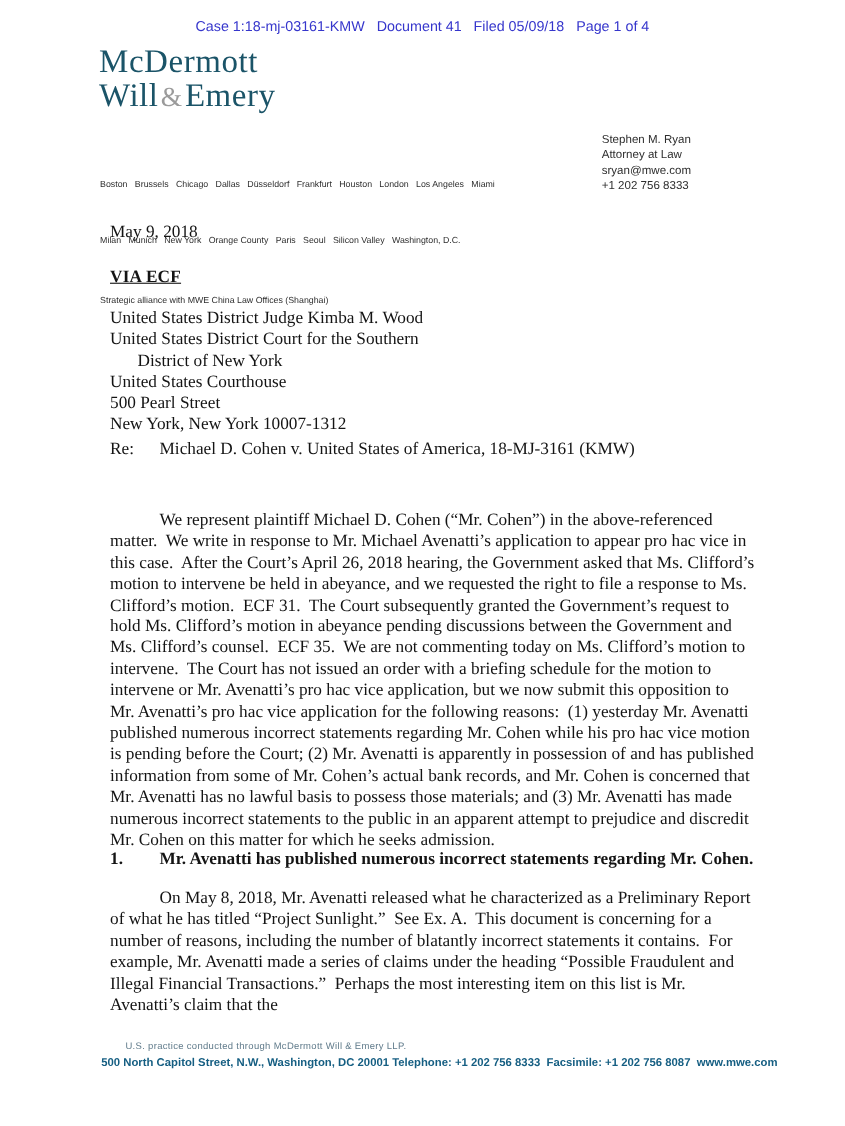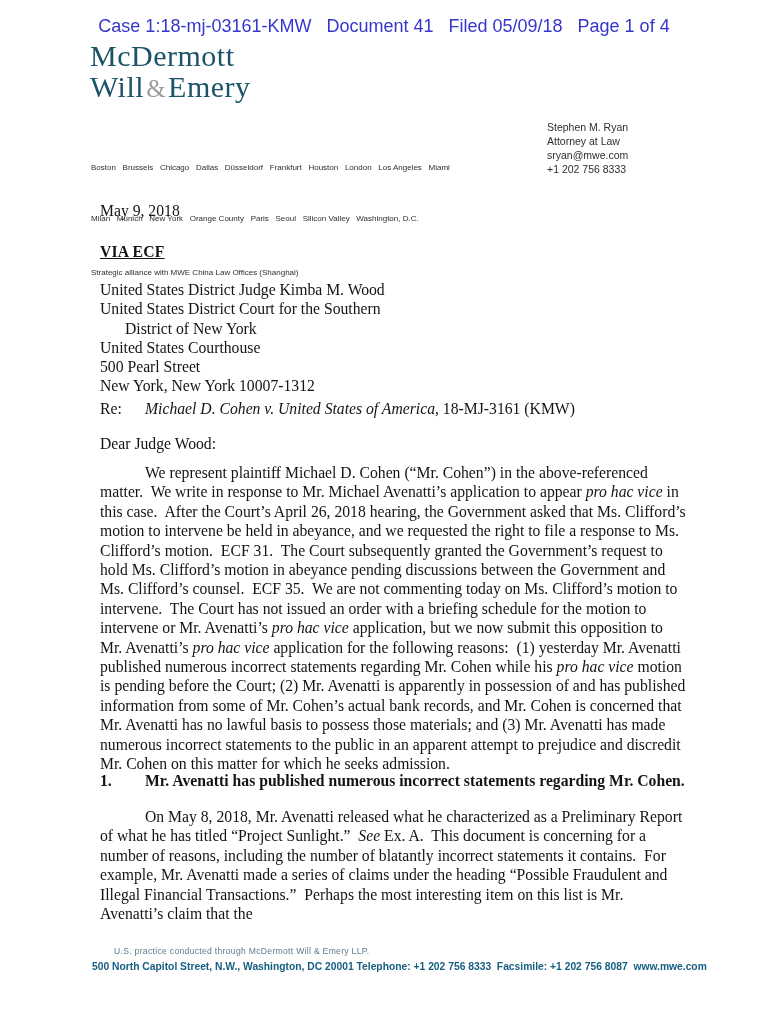--- a/index.html
+++ b/index.html
@@ -10,21 +10,21 @@
     background: #ffffff;
     overflow: hidden;
     font-family: "Liberation Serif", serif;
     color: #141414;
   }
   .stamp {
     position: absolute;
     top: 16px; left: 0; right: 0;
     text-align: center;
     font-family: "Liberation Sans", sans-serif;
-    font-size: 18px;
+    font-size: 13px;
     color: #3636cc;
     white-space: pre;
   }
   .logo {
     position: absolute;
     top: 40px; left: 90px;
     color: #1b5468;
     font-size: 30px;
     line-height: 31px;
     letter-spacing: 0.5px;
@@ -64,21 +64,21 @@
   .recipients { top: 280px; line-height: 19.3px; }
   .recipients .indent { padding-left: 25px; font-family: Liberation Serif, serif; }
   .re { top: 399px; display: flex; }
   .re-label { width: 45px; flex: 0 0 45px; }
   .salutation { top: 434px; }
   .para { white-space: pre-wrap; text-indent: 45px; }
   .p1 { top: 463px; }
   .h1 { top: 771px; display: flex; font-weight: bold; }
   .h1-num { width: 45px; flex: 0 0 45px; }
   .p2 { top: 807px; }
-  .it { font-style: italic; }
+  .it { }
   .footer-small {
     position: absolute;
     top: 946px; left: 92px;
     font-family: "Liberation Sans", sans-serif;
     font-size: 8.6px;
     letter-spacing: 0.3px;
     color: #5f7a8a;
     padding-left: 22px;
   }
   .footer-bold {
@@ -127,21 +127,20 @@
     <div>United States Courthouse</div>
     <div>500 Pearl Street</div>
     <div>New York, New York 10007-1312</div>
   </div>
 
   <div class="body-block re">
     <span class="re-label">Re:</span>
     <span><span class="it">Michael D. Cohen v. United States of America</span><span>, 18-MJ-3161 (KMW)</span></span>
   </div>
 
-  <div class="body-block salutation">Dear Judge Wood:</div>
 
   <div class="body-block para p1"><span>We represent plaintiff Michael D. Cohen (“Mr. Cohen”) in the above-referenced matter.  We write in response to Mr. Michael Avenatti’s application to appear </span><span class="it">pro hac vice</span><span> in this case.  After the Court’s April 26, 2018 hearing, the Government asked that Ms. Clifford’s motion to intervene be held in abeyance, and we requested the right to file a response to Ms. Clifford’s motion.  ECF 31.  The Court subsequently granted the Government’s request to hold Ms. Clifford’s motion in abeyance pending discussions between the Government and Ms. Clifford’s counsel.  ECF 35.  We are not commenting today on Ms. Clifford’s motion to intervene.  The Court has not issued an order with a briefing schedule for the motion to intervene or Mr. Avenatti’s </span><span class="it">pro hac vice</span><span> application, but we now submit this opposition to Mr. Avenatti’s </span><span class="it">pro hac vice</span><span> application for the following reasons:  (1) yesterday Mr. Avenatti published numerous incorrect statements regarding Mr. Cohen while his </span><span class="it">pro hac vice</span><span> motion is pending before the Court; (2) Mr. Avenatti is apparently in possession of and has published information from some of Mr. Cohen’s actual bank records, and Mr. Cohen is concerned that Mr. Avenatti has no lawful basis to possess those materials; and (3) Mr. Avenatti has made numerous incorrect statements to the public in an apparent attempt to prejudice and discredit Mr. Cohen on this matter for which he seeks admission.</span></div>
 
   <div class="body-block h1">
     <span class="h1-num">1.</span>
     <span>Mr. Avenatti has published numerous incorrect statements regarding Mr. Cohen.</span>
   </div>
 
   <div class="body-block para p2"><span>On May 8, 2018, Mr. Avenatti released what he characterized as a Preliminary Report of what he has titled “Project Sunlight.”  </span><span class="it">See</span><span> Ex. A.  This document is concerning for a number of reasons, including the number of blatantly incorrect statements it contains.  For example, Mr. Avenatti made a series of claims under the heading “Possible Fraudulent and Illegal Financial Transactions.”  Perhaps the most interesting item on this list is Mr. Avenatti’s claim that the</span></div>
 

